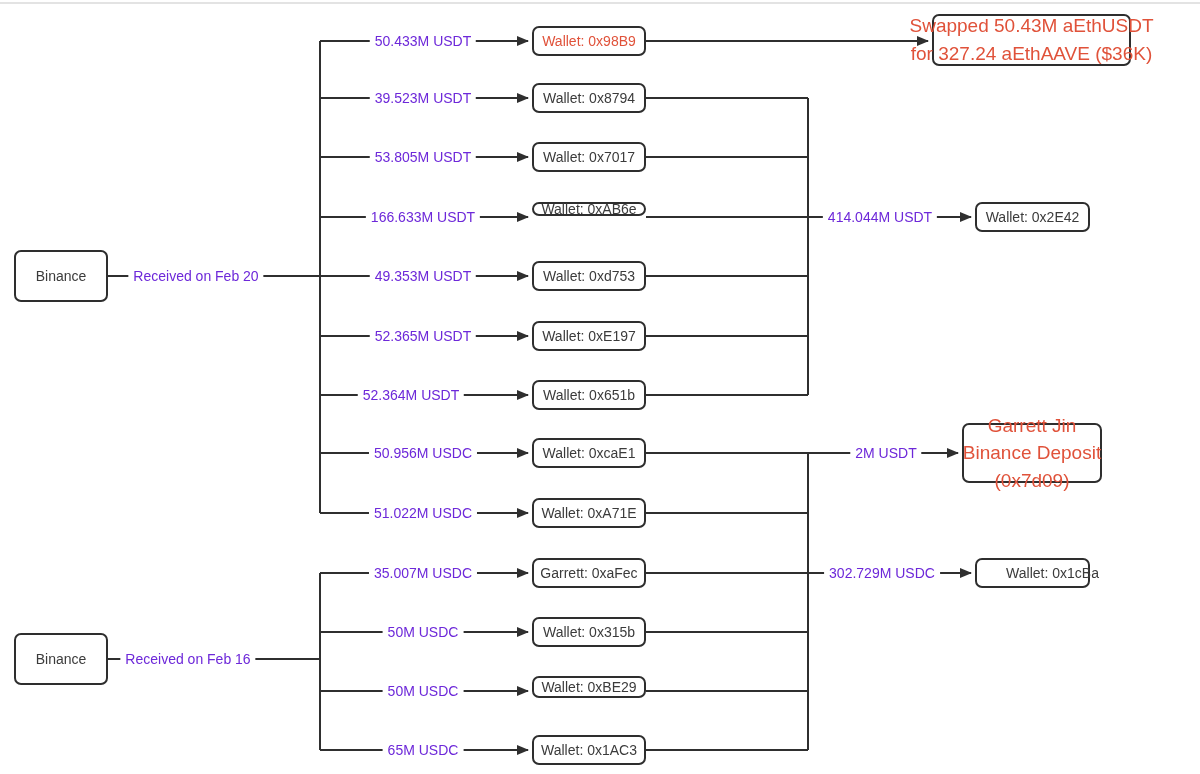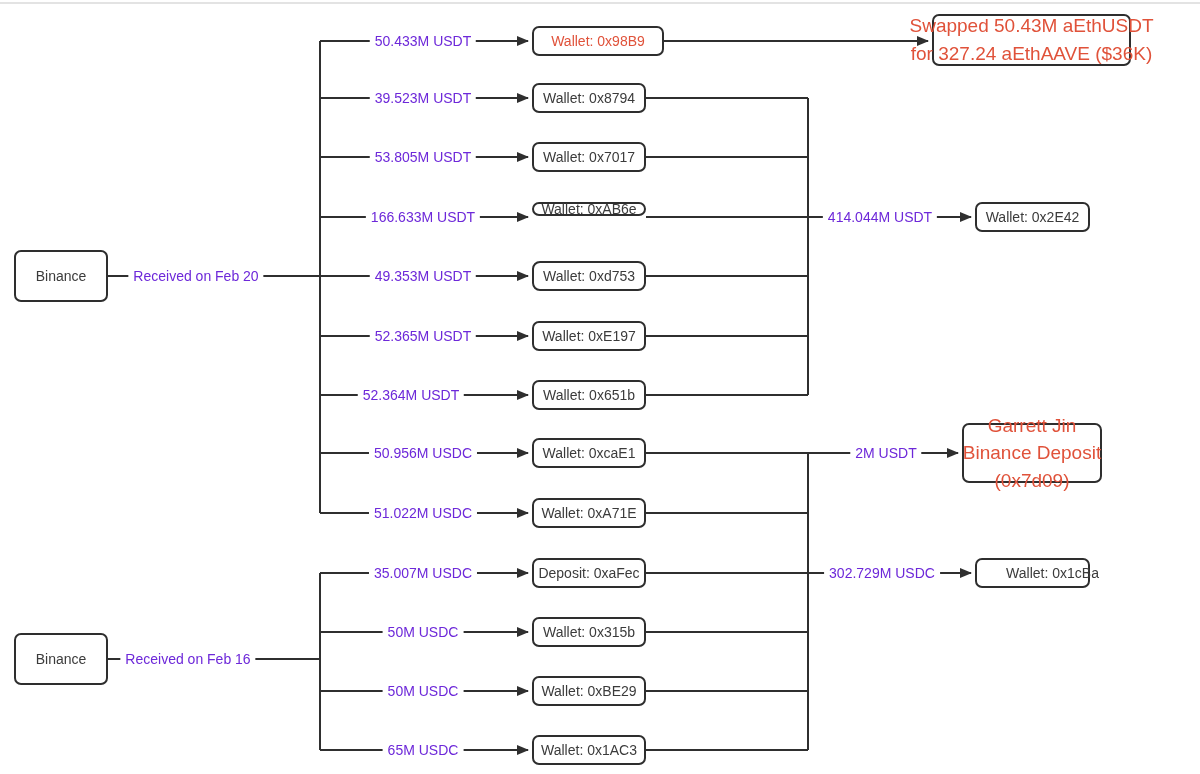--- a/index.html
+++ b/index.html
@@ -114,32 +114,32 @@
   <div class="wire-label" style="left:423px; top:276px;">49.353M USDT</div>
   <div class="wire-label" style="left:423px; top:336px;">52.365M USDT</div>
   <div class="wire-label" style="left:411px; top:395px;">52.364M USDT</div>
   <div class="wire-label" style="left:423px; top:453px;">50.956M USDC</div>
   <div class="wire-label" style="left:423px; top:513px;">51.022M USDC</div>
   <div class="wire-label" style="left:423px; top:573px;">35.007M USDC</div>
   <div class="wire-label" style="left:423px; top:632px;">50M USDC</div>
   <div class="wire-label" style="left:423px; top:691px;">50M USDC</div>
   <div class="wire-label" style="left:423px; top:750px;">65M USDC</div>
 
-  <div class="node accent" style="left:532px; top:26px;  width:132px; height:30px;">Wallet: 0x98B9</div>
+  <div class="node accent" style="left:532px; top:26px;  width:114px; height:30px;">Wallet: 0x98B9</div>
   <div class="node" style="left:532px; top:83px;  width:114px; height:30px;">Wallet: 0x8794</div>
   <div class="node" style="left:532px; top:142px; width:114px; height:30px;">Wallet: 0x7017</div>
   <div class="node" style="left:532px; top:202px; width:114px; height:14px;">Wallet: 0xAB6e</div>
-  <div class="node" style="left:532px; top:261px; width:114px; height:30px;border-radius:8px;">Wallet: 0xd753</div>
+  <div class="node" style="left:532px; top:261px; width:114px; height:30px;">Wallet: 0xd753</div>
   <div class="node" style="left:532px; top:321px; width:114px; height:30px;">Wallet: 0xE197</div>
   <div class="node" style="left:532px; top:380px; width:114px; height:30px;">Wallet: 0x651b</div>
   <div class="node" style="left:532px; top:438px; width:114px; height:30px;">Wallet: 0xcaE1</div>
   <div class="node" style="left:532px; top:498px; width:114px; height:30px;">Wallet: 0xA71E</div>
-  <div class="node" style="left:532px; top:558px; width:114px; height:30px;">Deposit: 0xaFec</div>
+  <div class="node" style="left:532px; top:558px; width:114px; height:30px;">Garrett: 0xaFec</div>
   <div class="node" style="left:532px; top:617px; width:114px; height:30px;">Wallet: 0x315b</div>
-  <div class="node" style="left:532px; top:676px; width:114px; height:30px;">Wallet: 0xBE29</div>
+  <div class="node" style="left:532px; top:676px; width:114px; height:22px;">Wallet: 0xBE29</div>
   <div class="node" style="left:532px; top:735px; width:114px; height:30px;">Wallet: 0x1AC3</div>
 
   <div class="node multi accent" style="left:932px; top:14px; width:199px; height:52px;">
     <div>Swapped 50.43M aEthUSDT</div>
     <div>for 327.24 aEthAAVE ($36K)</div>
   </div>
 
   <div class="wire-label" style="left:880px; top:217px;">414.044M USDT</div>
   <div class="wire-label" style="left:886px; top:453px;">2M USDT</div>
   <div class="wire-label" style="left:882px; top:573px;">302.729M USDC</div>

